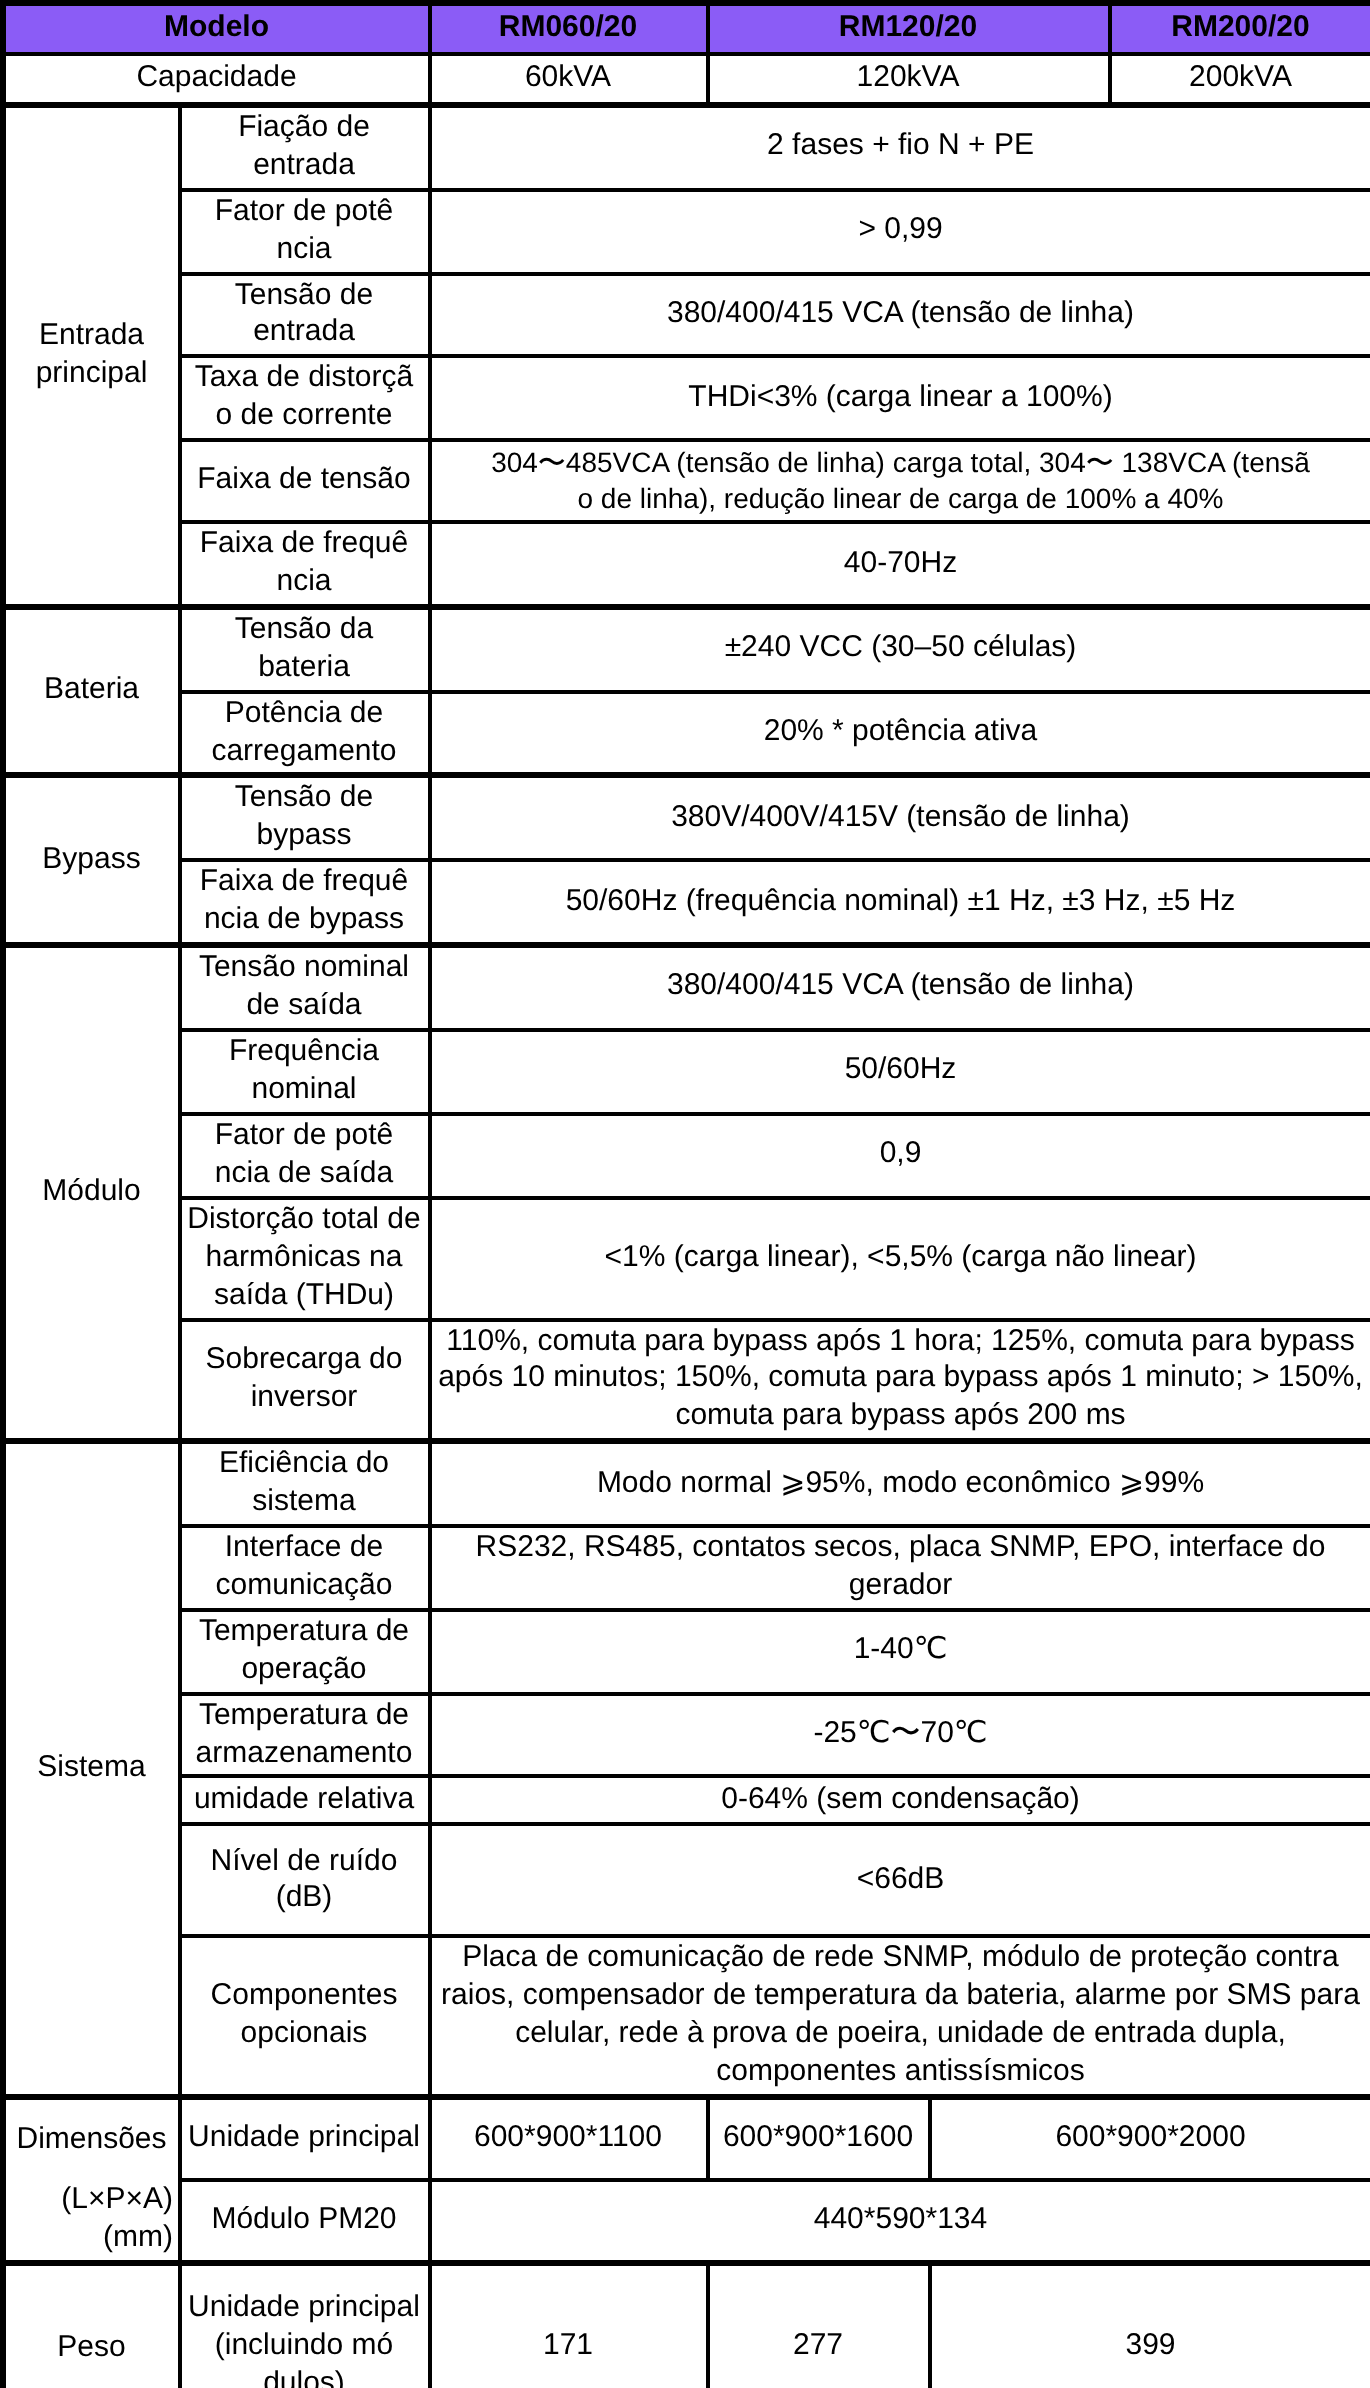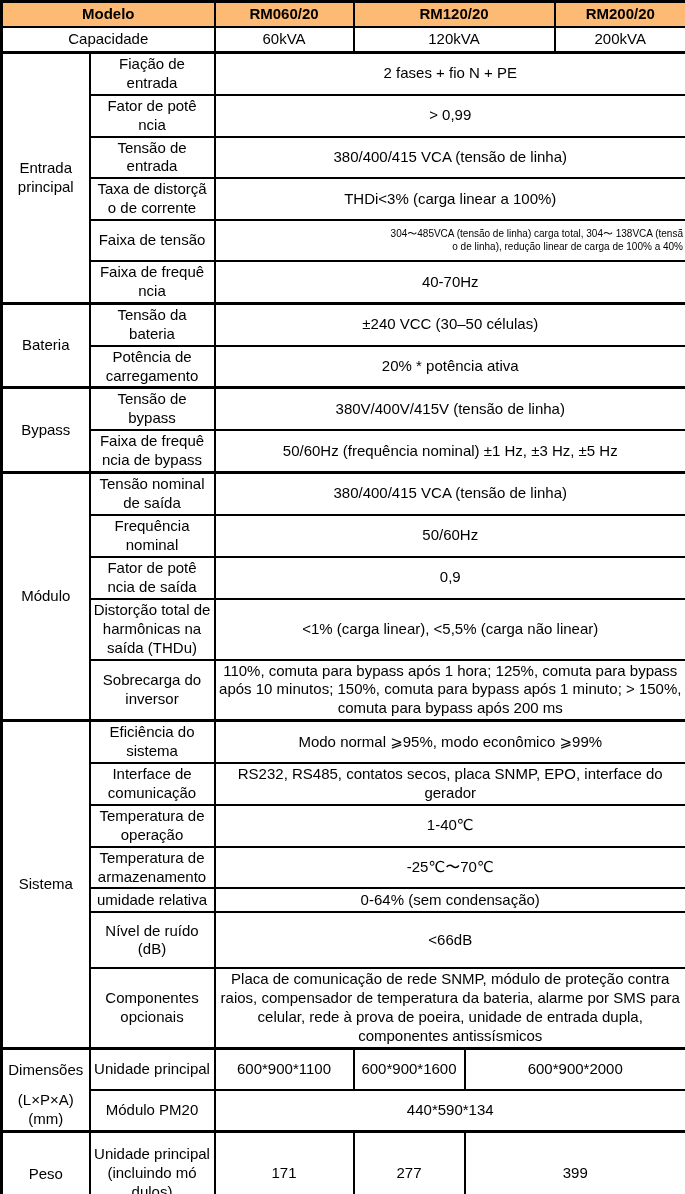--- a/index.html
+++ b/index.html
@@ -8,25 +8,25 @@
   td{
     border:2px solid #000;
     text-align:center;
     vertical-align:middle;
     font-size:15px;
     line-height:1.26;
     padding:1px 2px;
     white-space:pre-line;
     overflow:hidden;
   }
-  .green{background:#fdba74;font-weight:bold;}
+  .green{background:#8b5cf6;font-weight:bold;}
   .tt{border-top:3px solid #000;}
   .hb{border-bottom-style:hidden;}
-  .ht{border-top-style:hidden;}
-  .small{font-size:10px;text-align:right;} tr.h24{height:24px} tr.h25{height:25px} tr.h26{height:26px}
+  .ht{border-top-style:hidden;text-align:right;}
+  .small{font-size:14px;} tr.h24{height:24px} tr.h25{height:25px} tr.h26{height:26px}
   tr.h38{height:38px} tr.h39{height:39px} tr.h40{height:40px} tr.h41{height:41px}
   tr.h42{height:42px} tr.h44{height:56px} tr.h51{height:41px} tr.h61{height:61px}
   tr.h76{height:76px} tr.h83{height:83px}
 </style>
 </head>
 <body>
 
 <table>
   <colgroup>
     <col style="width:88px">

